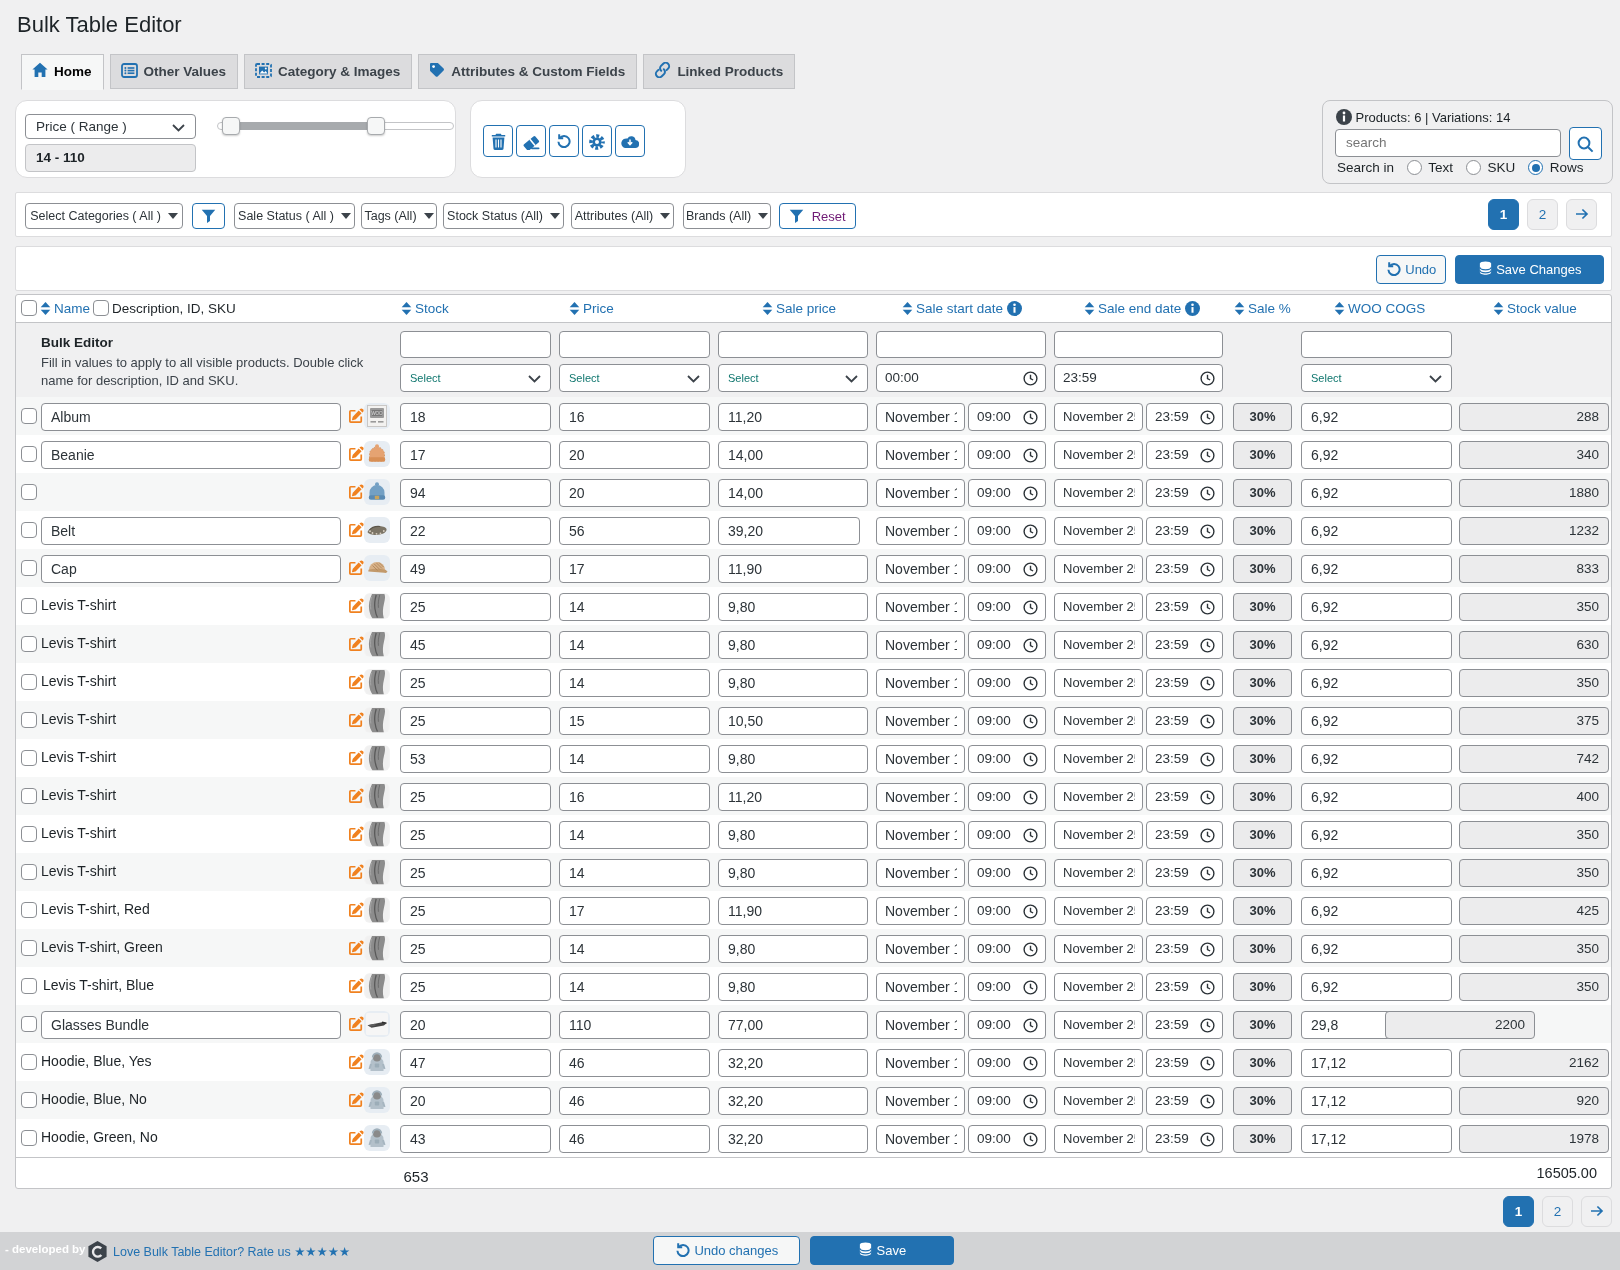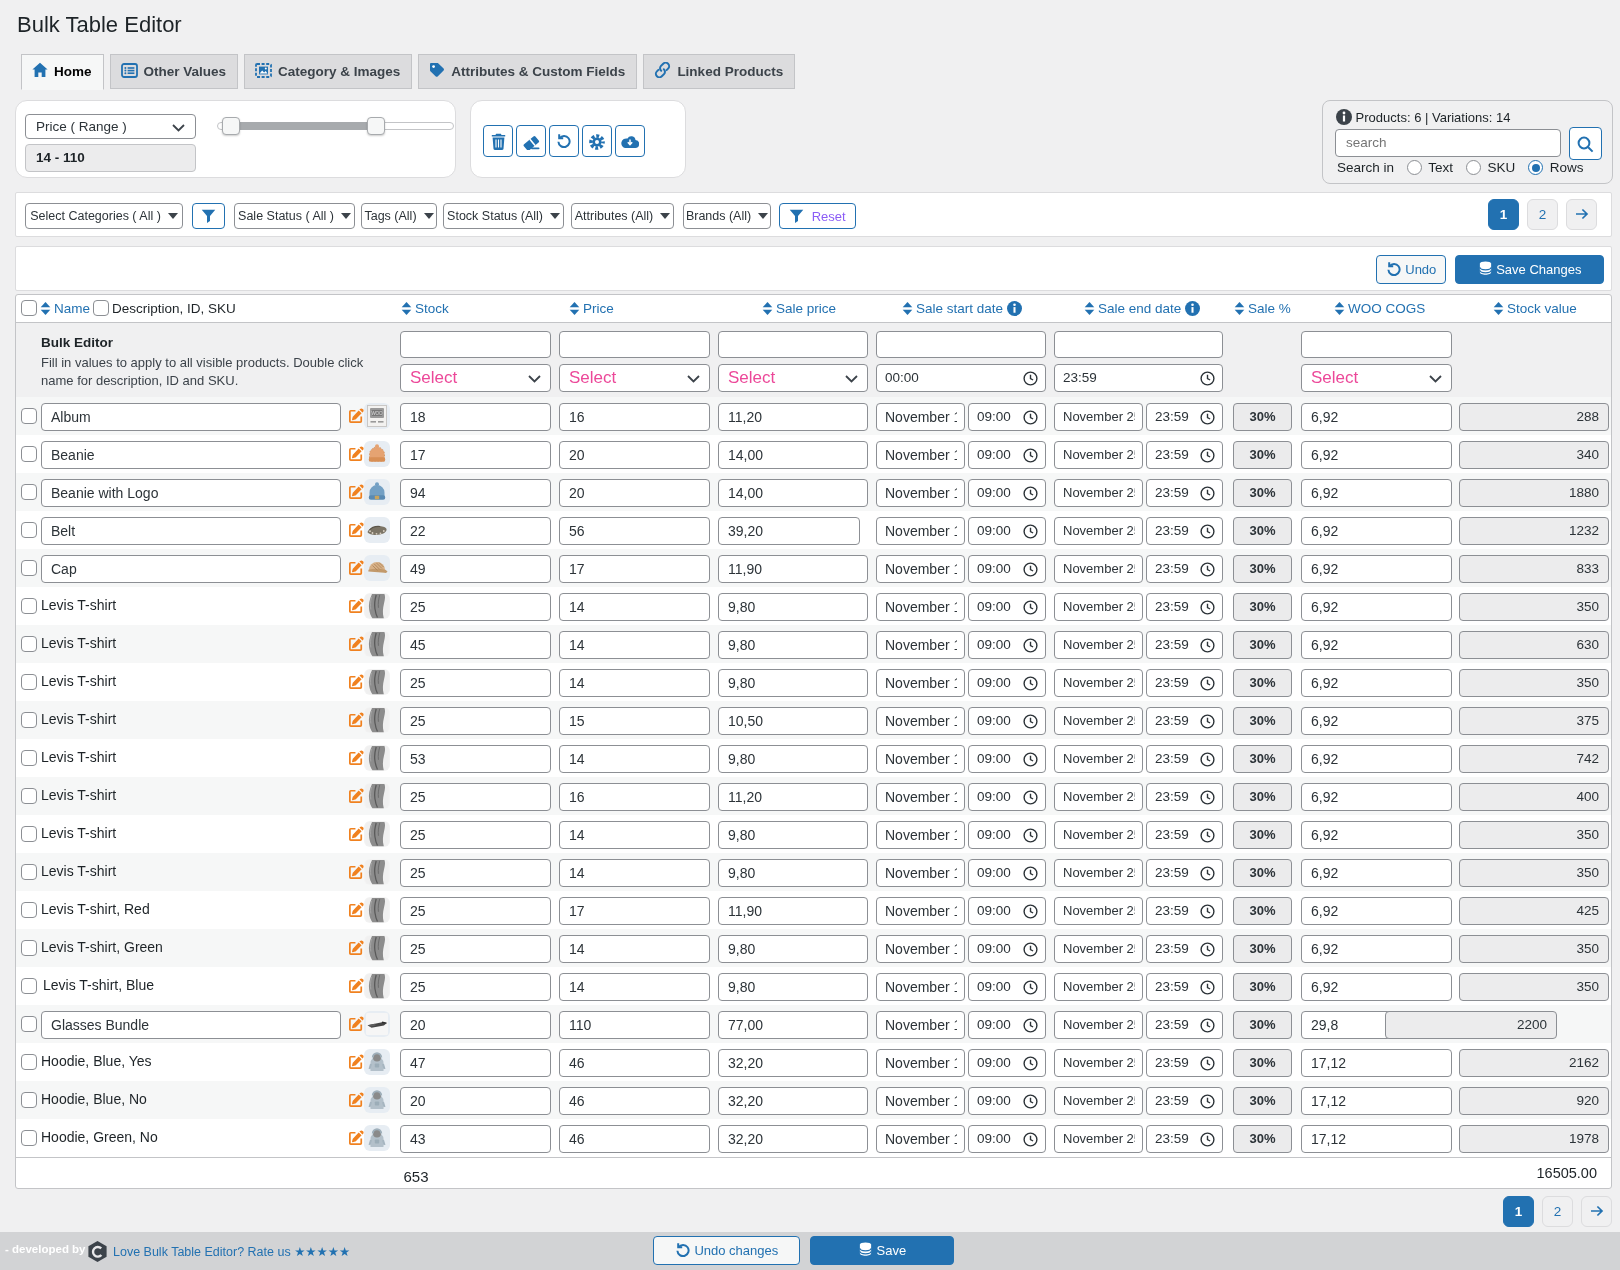--- a/index.html
+++ b/index.html
@@ -5,21 +5,21 @@
   color:#1d2327;position:relative;overflow:hidden}
 h1{position:absolute;left:17px;top:12px;font-size:22px;font-weight:500;color:#1d2327}
 .tabs{position:absolute;left:21px;top:54px;height:36px;white-space:nowrap}
 .tab{display:inline-block;vertical-align:top;height:35px;line-height:33px;padding:0 11px 0 10px;margin-right:6px;
   background:#dcdcde;border:1px solid #c3c4c7;font-size:13.5px;font-weight:bold;color:#3c434a}
 .tab svg{margin-right:6px}
 .tab.active{background:#f6f7f7;border-bottom-color:#f6f7f7;height:36px;color:#000}
 .card{position:absolute;background:#fff;border:1px solid #dcdcde;border-radius:12px}
 .btn{position:absolute;top:10px;background:#fff;border:1px solid #8c8f94;border-radius:4px;font-size:12.5px;
   color:#2c3338;height:26px;display:inline-flex;align-items:center;justify-content:center;white-space:nowrap}
-.btn.blue{border-color:#2271b1;color:#8b5cf6}
+.btn.blue{border-color:#2271b1;color:#701a75}
 .fselect{position:absolute;background:#fff;border:1px solid #8c8f94;border-radius:4px;font-size:13.5px;color:#2c3338}
 .pagebtn{display:inline-block;width:31px;height:31px;line-height:29px;text-align:center;background:#f0f0f1;
   border:1px solid #dcdcde;border-radius:6px;color:#2271b1;font-size:13.5px;margin-left:8px;vertical-align:top}
 .pagebtn.on{background:#2271b1;border-color:#2271b1;color:#fff;font-weight:bold}
 .box{position:absolute;left:15px;width:1597px;background:#fff;border:1px solid #dcdcde;border-radius:2px}
 .table{position:absolute;left:15px;width:1597px;top:294px;background:#fff;border:1px solid #c3c4c7;border-radius:3px}
 .thead{position:relative;height:28px;border-bottom:1px solid #c3c4c7;font-size:13.5px}
 .hitem{position:absolute;top:6px;color:#2271b1;white-space:nowrap}
 .hitem span{margin-left:3px}
 .cb{position:absolute;width:16px;height:16px;background:#fff;border:1px solid #8c8f94;border-radius:4px}
@@ -32,21 +32,21 @@
 .bulkrow .inp{top:8px;height:27px}
 .bulkrow .inp.rowB{top:41px;height:28px}
 .vname{position:absolute;top:10px;font-size:14px;color:#1d2327}
 .edit{position:absolute;top:10px;line-height:0}
 .thumb{position:absolute;top:6px;line-height:0}
 .pct{position:absolute;top:6px;height:28px;line-height:26px;background:#ebebec;border:1px solid #8c8f94;
   border-radius:4px;font-size:13px;font-weight:bold;text-align:center;color:#2c3338}
 .sv{background:#ececed;text-align:right;font-size:13.5px}
 .dt{padding:0 8px;font-size:13.5px}
 .clk{position:absolute;right:7px;top:6px;line-height:0}
-.selbox{color:#ec4899;font-size:17px}
+.selbox{color:#0f766e;font-size:11px}
 .chev{position:absolute;right:9px;top:10px;line-height:0}
 .totrow{position:relative;height:31px;border-top:1px solid #c3c4c7;font-size:15px}
 .footer{position:absolute;left:0;top:1232px;width:1620px;height:38px;background:#d2d3d5}
 .fbtn{position:absolute;top:4px;height:29px;line-height:27px;border-radius:4px;font-size:13px;text-align:center}
 
 .radio{display:inline-block;width:15px;height:15px;border:1px solid #8c8f94;border-radius:50%;background:#fff;
   vertical-align:-3px;margin-left:9px;margin-right:3px}
 .radio.on{border-color:#2271b1;position:relative}
 .radio.on::after{content:"";position:absolute;left:2.5px;top:2.5px;width:8px;height:8px;border-radius:50%;background:#2271b1}
 .iconbtn{display:inline-block;width:30px;height:32px;background:#fff;border:1.5px solid #2271b1;border-radius:4px;
@@ -341,21 +341,20 @@
       <div class="inp dt" style="left:1130px;width:77px">23:59<span class="clk"><svg width="15" height="15" viewBox="0 0 15 15">
             <circle cx="7.5" cy="7.5" r="6.4" fill="none" stroke="#2c3338" stroke-width="1.4"></circle>
             <path d="M7.5 3.8V7.5l2.6 1.5" fill="none" stroke="#2c3338" stroke-width="1.4"></path>
           </svg></span></div>
       <div class="pct" style="left:1217px;width:59px">30%</div>
       <div class="inp" style="left:1285px;width:151px;">6,92</div>
       <div class="inp sv" style="left:1443px;width:150px">340</div>
     </div>
 <div class="prow" style="background:#f6f7f7">
       <span class="cb" style="left:5px;top:11px"></span>
-      <div class="inp" style="left:25px;width:300px">Beanie with Logo</div>
       <span class="edit" style="left:332px"><svg width="17" height="17" viewBox="0 0 512 512">
           <path d="M441 58l13 13c21 21 21 55 0 76l-20 20-89-89 20-20c21-21 55-21 76 0z" fill="#f0811f"></path>
           <path d="M321 102l89 89-175 175c-6 6-14 11-22 13l-70 18c-6 2-13 0-17-5-5-4-6-11-5-17l18-70c2-8 7-16 13-22z" fill="#f0811f"></path>
           <path d="M399 288v140c0 15-12 28-28 28H84c-15 0-28-13-28-28V141c0-16 13-28 28-28h140" fill="none" stroke="#f0811f" stroke-width="52"></path>
         </svg></span>
       <span class="thumb" style="left:348px"><svg width="26" height="26" viewBox="0 0 26 26">
           <rect width="26" height="26" rx="6" fill="#e7edf3"></rect>
           <path d="M5.5 20v-6.5a7.5 7.5 0 0 1 15 0V20z" fill="#73a0c4"></path>
           <rect x="4.8" y="16.2" width="16.4" height="4.6" rx="2" fill="#5a8ab3"></rect>
           <circle cx="13" cy="5.2" r="2" fill="#73a0c4"></circle>
@@ -890,21 +889,21 @@
           </svg></span></div>
       <div class="inp dt" style="left:1038px;width:89px;padding:0">
         <span style="display:block;margin:0 8px;width:72px;overflow:hidden;font-size:13px">November 25</span>
       </div>
       <div class="inp dt" style="left:1130px;width:77px">23:59<span class="clk"><svg width="15" height="15" viewBox="0 0 15 15">
             <circle cx="7.5" cy="7.5" r="6.4" fill="none" stroke="#2c3338" stroke-width="1.4"></circle>
             <path d="M7.5 3.8V7.5l2.6 1.5" fill="none" stroke="#2c3338" stroke-width="1.4"></path>
           </svg></span></div>
       <div class="pct" style="left:1217px;width:59px">30%</div>
       <div class="inp" style="left:1285px;width:151px;">29,8</div>
-      <div class="inp sv" style="left:1369px;width:172px">2200</div>
+      <div class="inp sv" style="left:1369px;width:150px">2200</div>
     </div>
 <div class="prow">
       <span class="cb" style="left:5px;top:11px"></span>
       <div class="vname" style="left:25px">Hoodie, Blue, Yes</div>
       <span class="edit" style="left:332px"><svg width="17" height="17" viewBox="0 0 512 512">
           <path d="M441 58l13 13c21 21 21 55 0 76l-20 20-89-89 20-20c21-21 55-21 76 0z" fill="#f0811f"></path>
           <path d="M321 102l89 89-175 175c-6 6-14 11-22 13l-70 18c-6 2-13 0-17-5-5-4-6-11-5-17l18-70c2-8 7-16 13-22z" fill="#f0811f"></path>
           <path d="M399 288v140c0 15-12 28-28 28H84c-15 0-28-13-28-28V141c0-16 13-28 28-28h140" fill="none" stroke="#f0811f" stroke-width="52"></path>
         </svg></span>
       <span class="thumb" style="left:348px"><svg width="26" height="26" viewBox="0 0 26 26">

